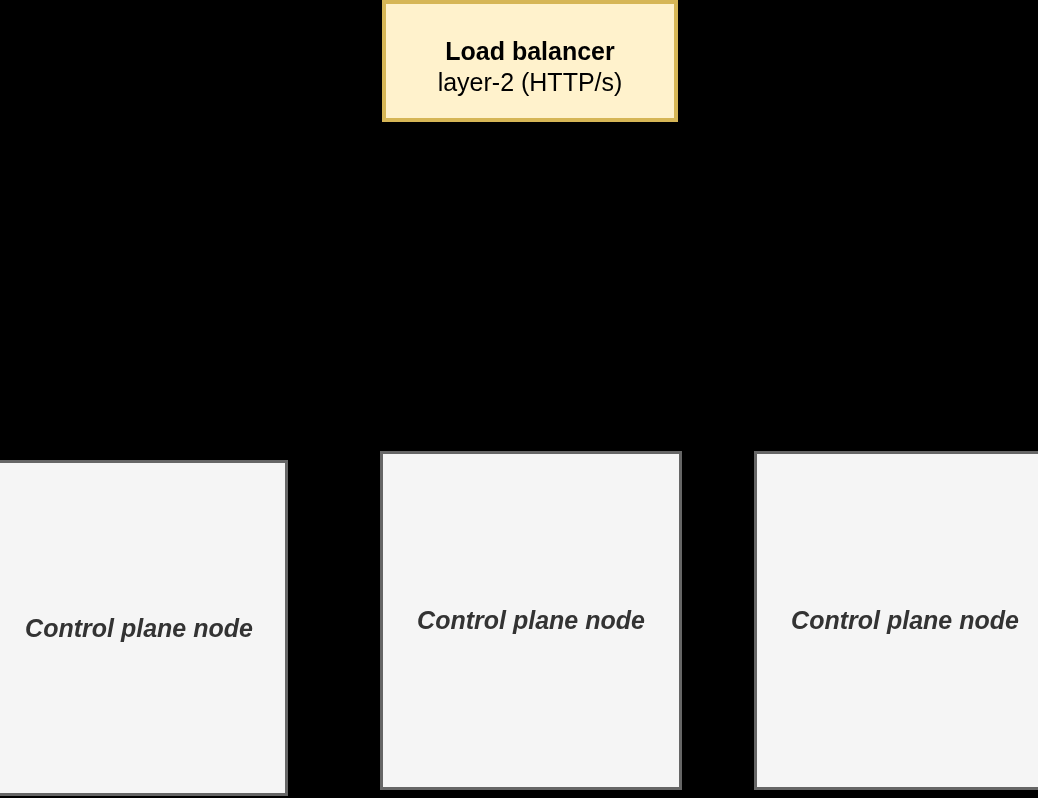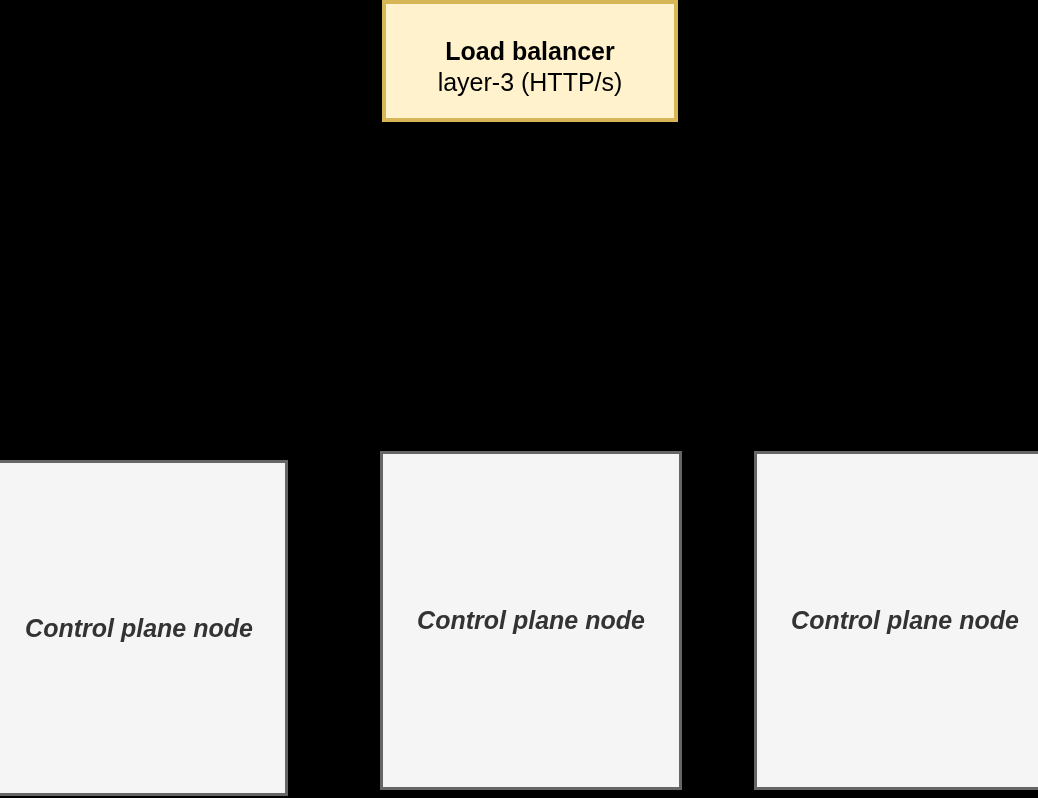--- a/index.html
+++ b/index.html
@@ -73,21 +73,21 @@
     font-style: italic;
   }
 </style>
 </head>
 <body>
 
 <div class="canvas">
 
   <div class="node lb-node">
     <div class="lb-title">Load balancer</div>
-    <div class="lb-subtitle">layer-3 (HTTP/s)</div>
+    <div class="lb-subtitle">layer-2 (HTTP/s)</div>
   </div>
 
   <div class="node cp-node cp-node-1">
     <span class="cp-label">Control plane node</span>
   </div>
 
   <div class="node cp-node cp-node-2">
     <span class="cp-label">Control plane node</span>
   </div>
 

